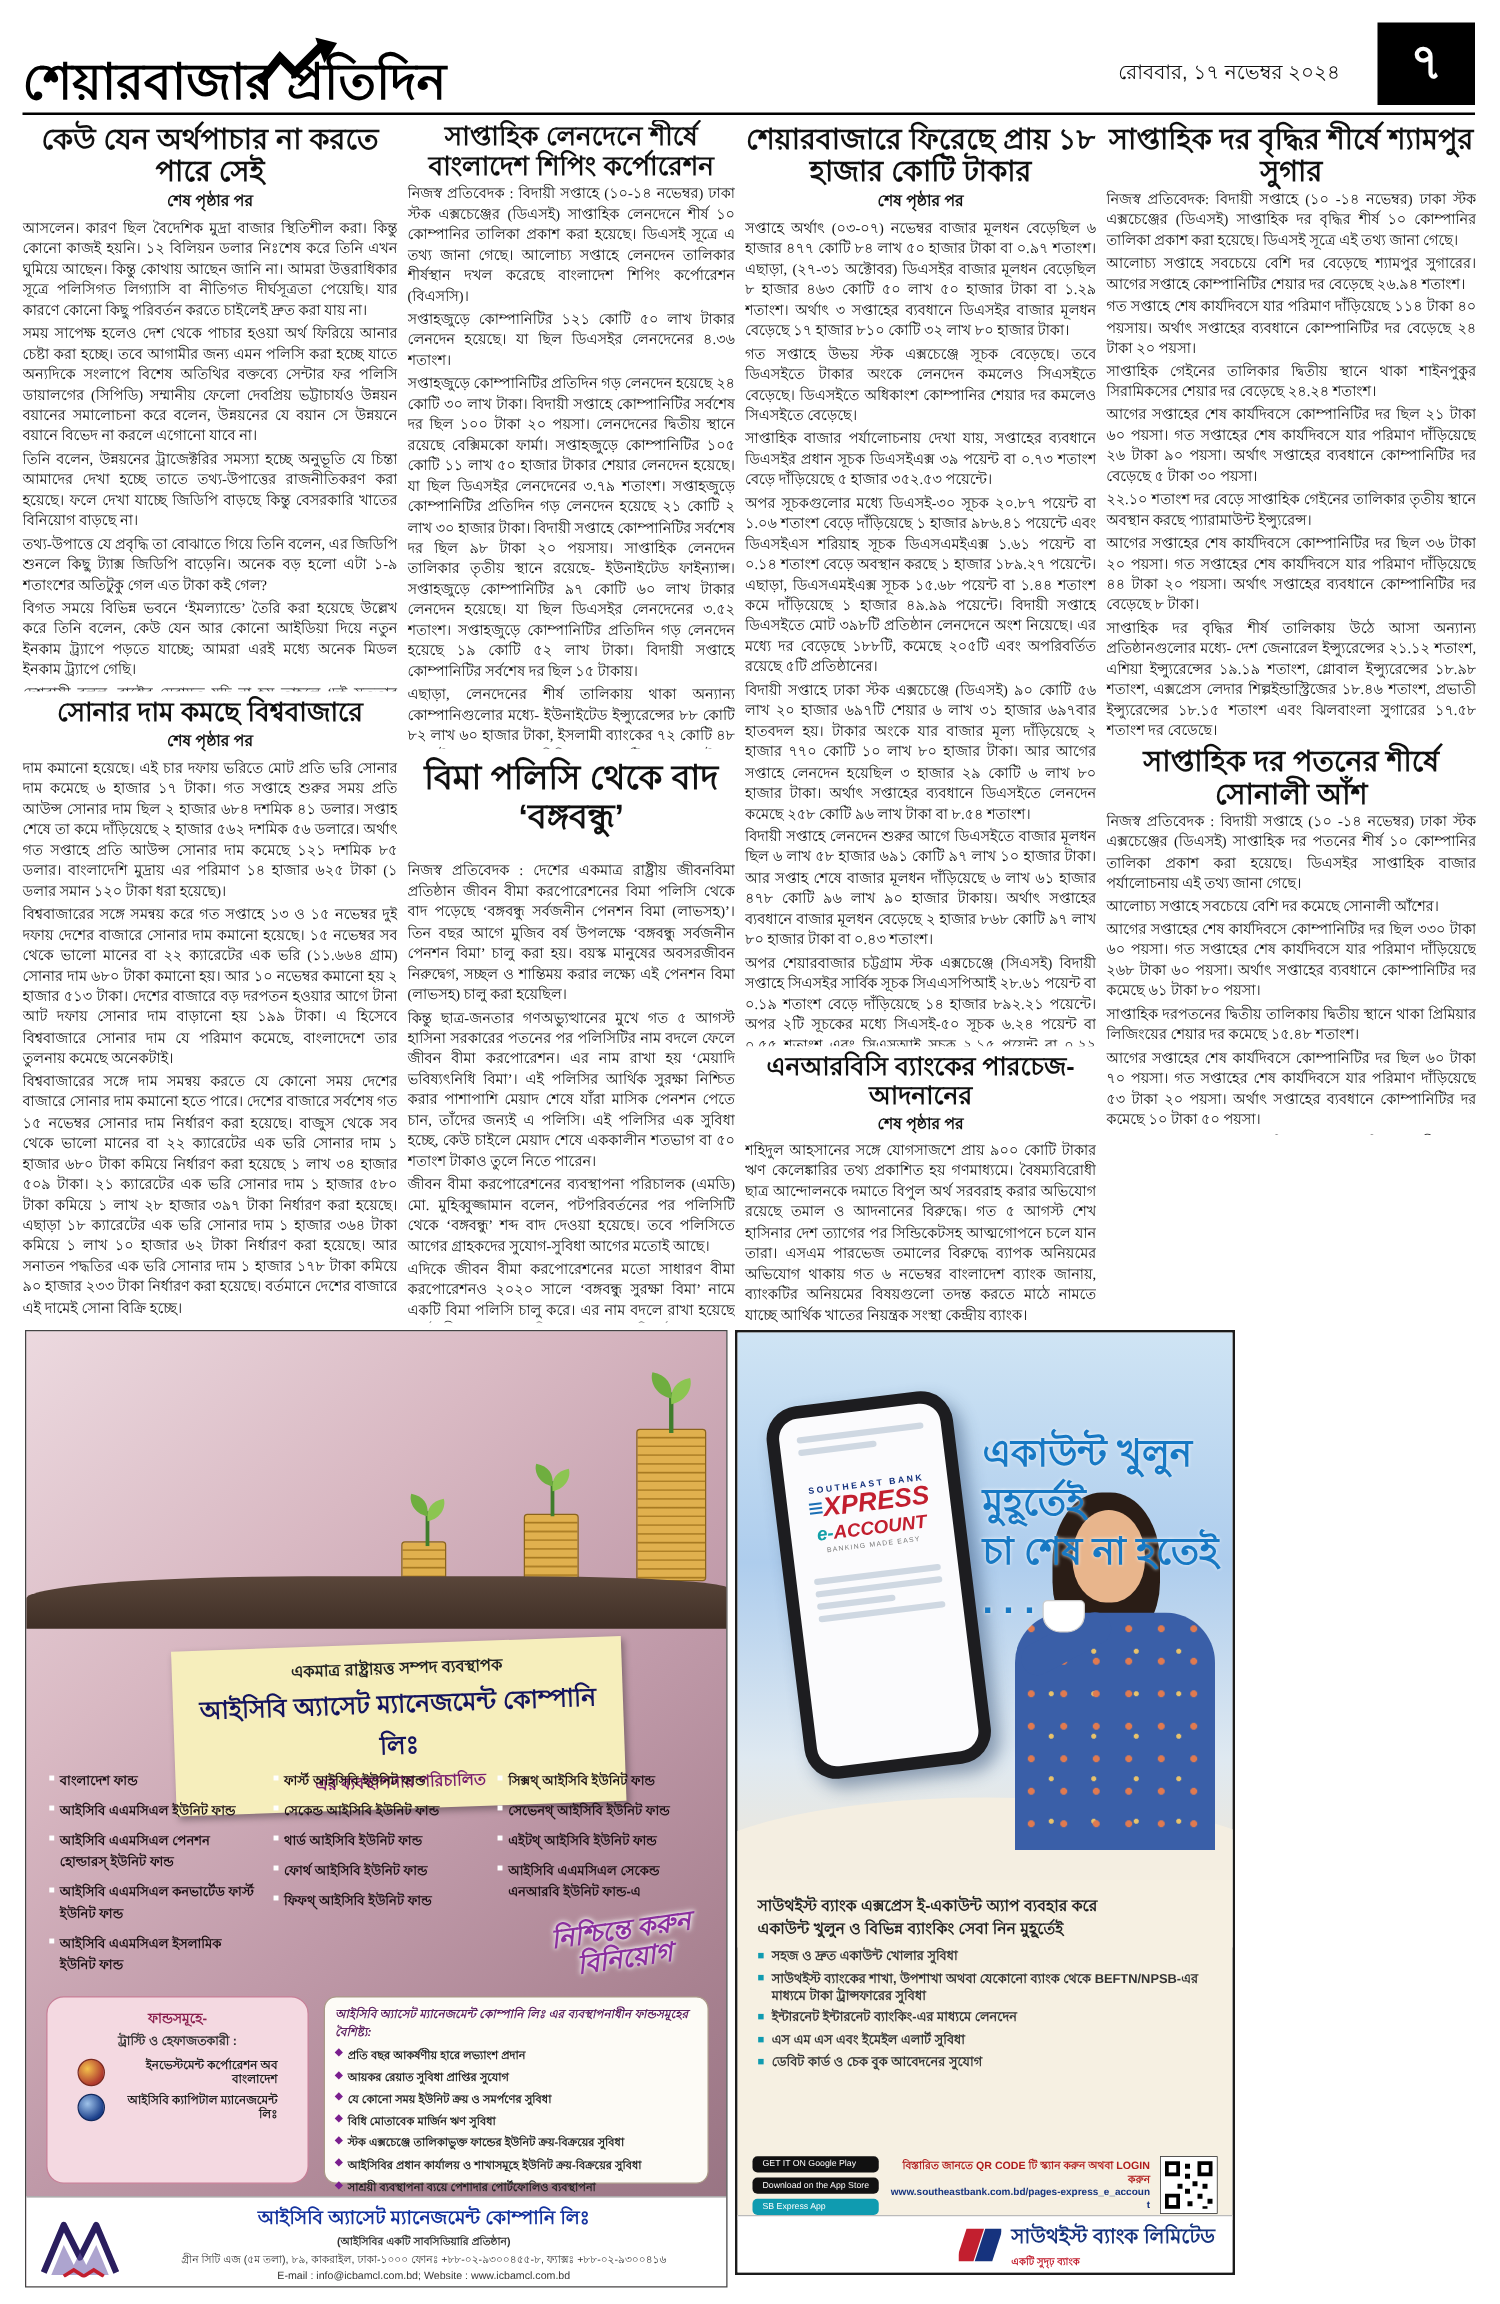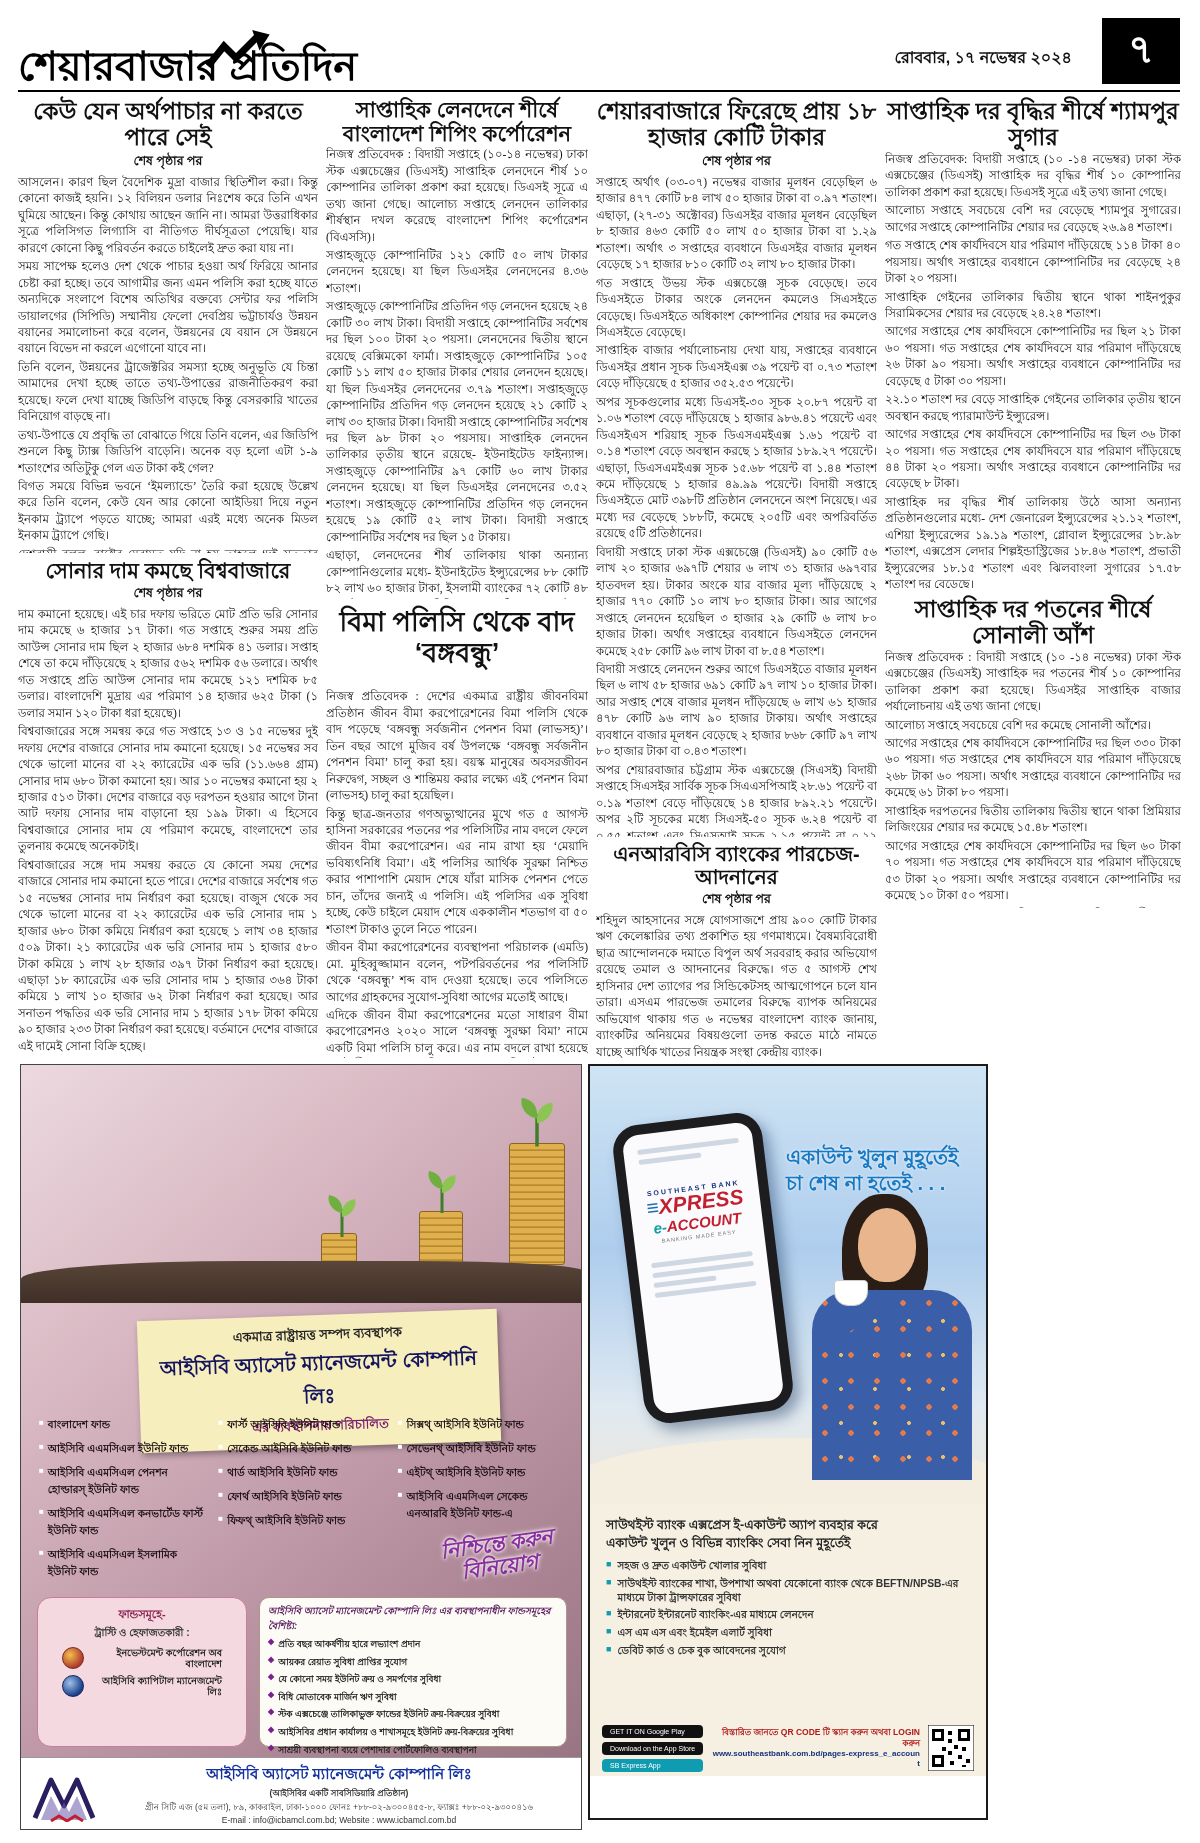--- a/index.html
+++ b/index.html
@@ -8,21 +8,21 @@
     position: relative; width: 1200px; height: 1843px; margin: 0 auto;
     background: #ffffff; overflow: hidden;
     font-family: "Liberation Serif", "DejaVu Serif", serif;
     color: #111;
   }
   
   .hdr { position: absolute; left: 18px; right: 20px; top: 8px; height: 80px; }
   .masthead { position: absolute; left: 0; bottom: 2px; display: flex; align-items: flex-end; }
   .masthead-text { font-family: "Liberation Sans", sans-serif; font-weight: 900; font-size: 40px; letter-spacing: 0; color:#000; line-height: 1; }
   .masthead-arrow { position: absolute; left: 188px; top: -16px; }
-  .hdr-date { position: absolute; right: 108px; bottom: 16px; font-family:"Liberation Sans",sans-serif; font-weight: bold; font-size: 16px; }
+  .hdr-date { position: absolute; right: 108px; bottom: 16px; font-family:"Liberation Sans",sans-serif; font-weight: normal; font-size: 16px; }
   .pageno { position: absolute; right: 0; bottom: 4px; width: 78px; height: 66px; background:#000; color:#fff; display:flex; align-items:center; justify-content:center; font-size: 40px; font-weight:bold; font-family:"Liberation Sans",sans-serif;}
   .hdr-rule { position:absolute; left:18px; right:20px; top:90px; border-top: 2px solid #000; }
 
   
   .grid { position:absolute; left:18px; top:96px; width:1162px; display:grid;
           grid-template-columns: 300px 262px 281px 296px; column-gap: 8px; }
   .col { height: 962px; overflow: hidden; }
   .headline { font-family:"Liberation Sans",sans-serif; font-weight: 900; text-align:center; line-height:1.15; margin: 2px 0 1px; }
   .h-a1 { font-size: 23px; }
   .h-a2 { font-size: 21px; margin-top: 6px;}
@@ -111,21 +111,21 @@
   .ps-line { height:5px; background:#cfd8e2; border-radius:3px; margin:5px 6px;}
   .ps-line.short { width:55%; }
   .seb-brand { margin-top:26px; font-family:"Liberation Sans",sans-serif;}
   .sb-word { font-size:7px; letter-spacing:2px; color:#16337e; font-weight:bold;}
   .xpress { font-size:21px; font-weight:900; font-style:italic; color:#c21f2f; line-height:1;}
   .xpress .eq { color:#1b6fb5; font-style:normal;}
   .eacct { font-size:15px; font-weight:900; font-style:italic; color:#c21f2f; margin-top:2px;}
   .eacct .e { color:#12a0a8; }
   .bme { font-size:5.5px; letter-spacing:1px; color:#777; margin-top:2px;}
   .seb-headline { position:absolute; left:196px; top:78px; width:196px; text-align:left;
-      font-family:"Liberation Sans",sans-serif; font-weight:900; font-size:20px; color:#1779c4; line-height:1.3;
+      font-family:"Liberation Sans",sans-serif; font-weight:900; font-size:30px; color:#1779c4; line-height:1.3;
       text-shadow:0 0 3px rgba(255,255,255,.9);}
   .woman { position:absolute; right:6px; top:128px; width:170px; height:300px;}
   .w-hair { position:absolute; right:52px; top:0; width:86px; height:120px; background:#2a1d16; border-radius:46% 46% 40% 40%;}
   .w-face { position:absolute; right:64px; top:14px; width:58px; height:74px; background:#e8b58c; border-radius:50% 50% 46% 46%;}
   .w-body { position:absolute; right:8px; top:96px; width:160px; height:190px; border-radius:40px 40px 0 0;
       background:#3a5fa8; background-image: radial-gradient(#e07a50 2.5px, transparent 3px), radial-gradient(#e8c26a 1.8px, transparent 2.2px);
       background-size: 26px 26px, 34px 34px; background-position: 0 0, 12px 14px;}
   .w-cup { position:absolute; right:112px; top:86px; width:34px; height:26px; background:#fff; border-radius:4px 4px 14px 14px; border:1px solid #ccc;}
   .w-arm { position:absolute; right:88px; top:108px; width:78px; height:26px; background:#3a5fa8; border-radius:14px; transform:rotate(-28deg);}
   .seb-panel { position:absolute; left:0; top:438px; width:100%; height:216px; background:#f6f0e2; padding:12px 16px 4px;
@@ -519,15 +519,25 @@
             <rect x="20" y="26" width="4" height="4" fill="#000"></rect>
           <rect x="34" y="22" width="4" height="4" fill="#000"></rect>
             <rect x="30" y="30" width="4" height="4" fill="#000"></rect>
           <rect x="38" y="34" width="4" height="4" fill="#000"></rect>
             <rect x="22" y="36" width="4" height="4" fill="#000"></rect>
           <rect x="34" y="40" width="4" height="2" fill="#000"></rect>
             <rect x="14" y="22" width="4" height="4" fill="#000"></rect>
         </svg>
       </div>
 
+      <div class="seb-bottom">
+        <div class="sb-logo">
+          <div class="sb-s1"></div>
+          <div class="sb-s2"></div>
+        </div>
+        <div>
+          <div class="seb-name">সাউথইস্ট ব্যাংক লিমিটেড</div>
+          <div class="seb-tag">একটি সুদৃঢ় ব্যাংক</div>
+        </div>
+      </div>
     </div>
   </div>
 </div>
 
 </body></html>

